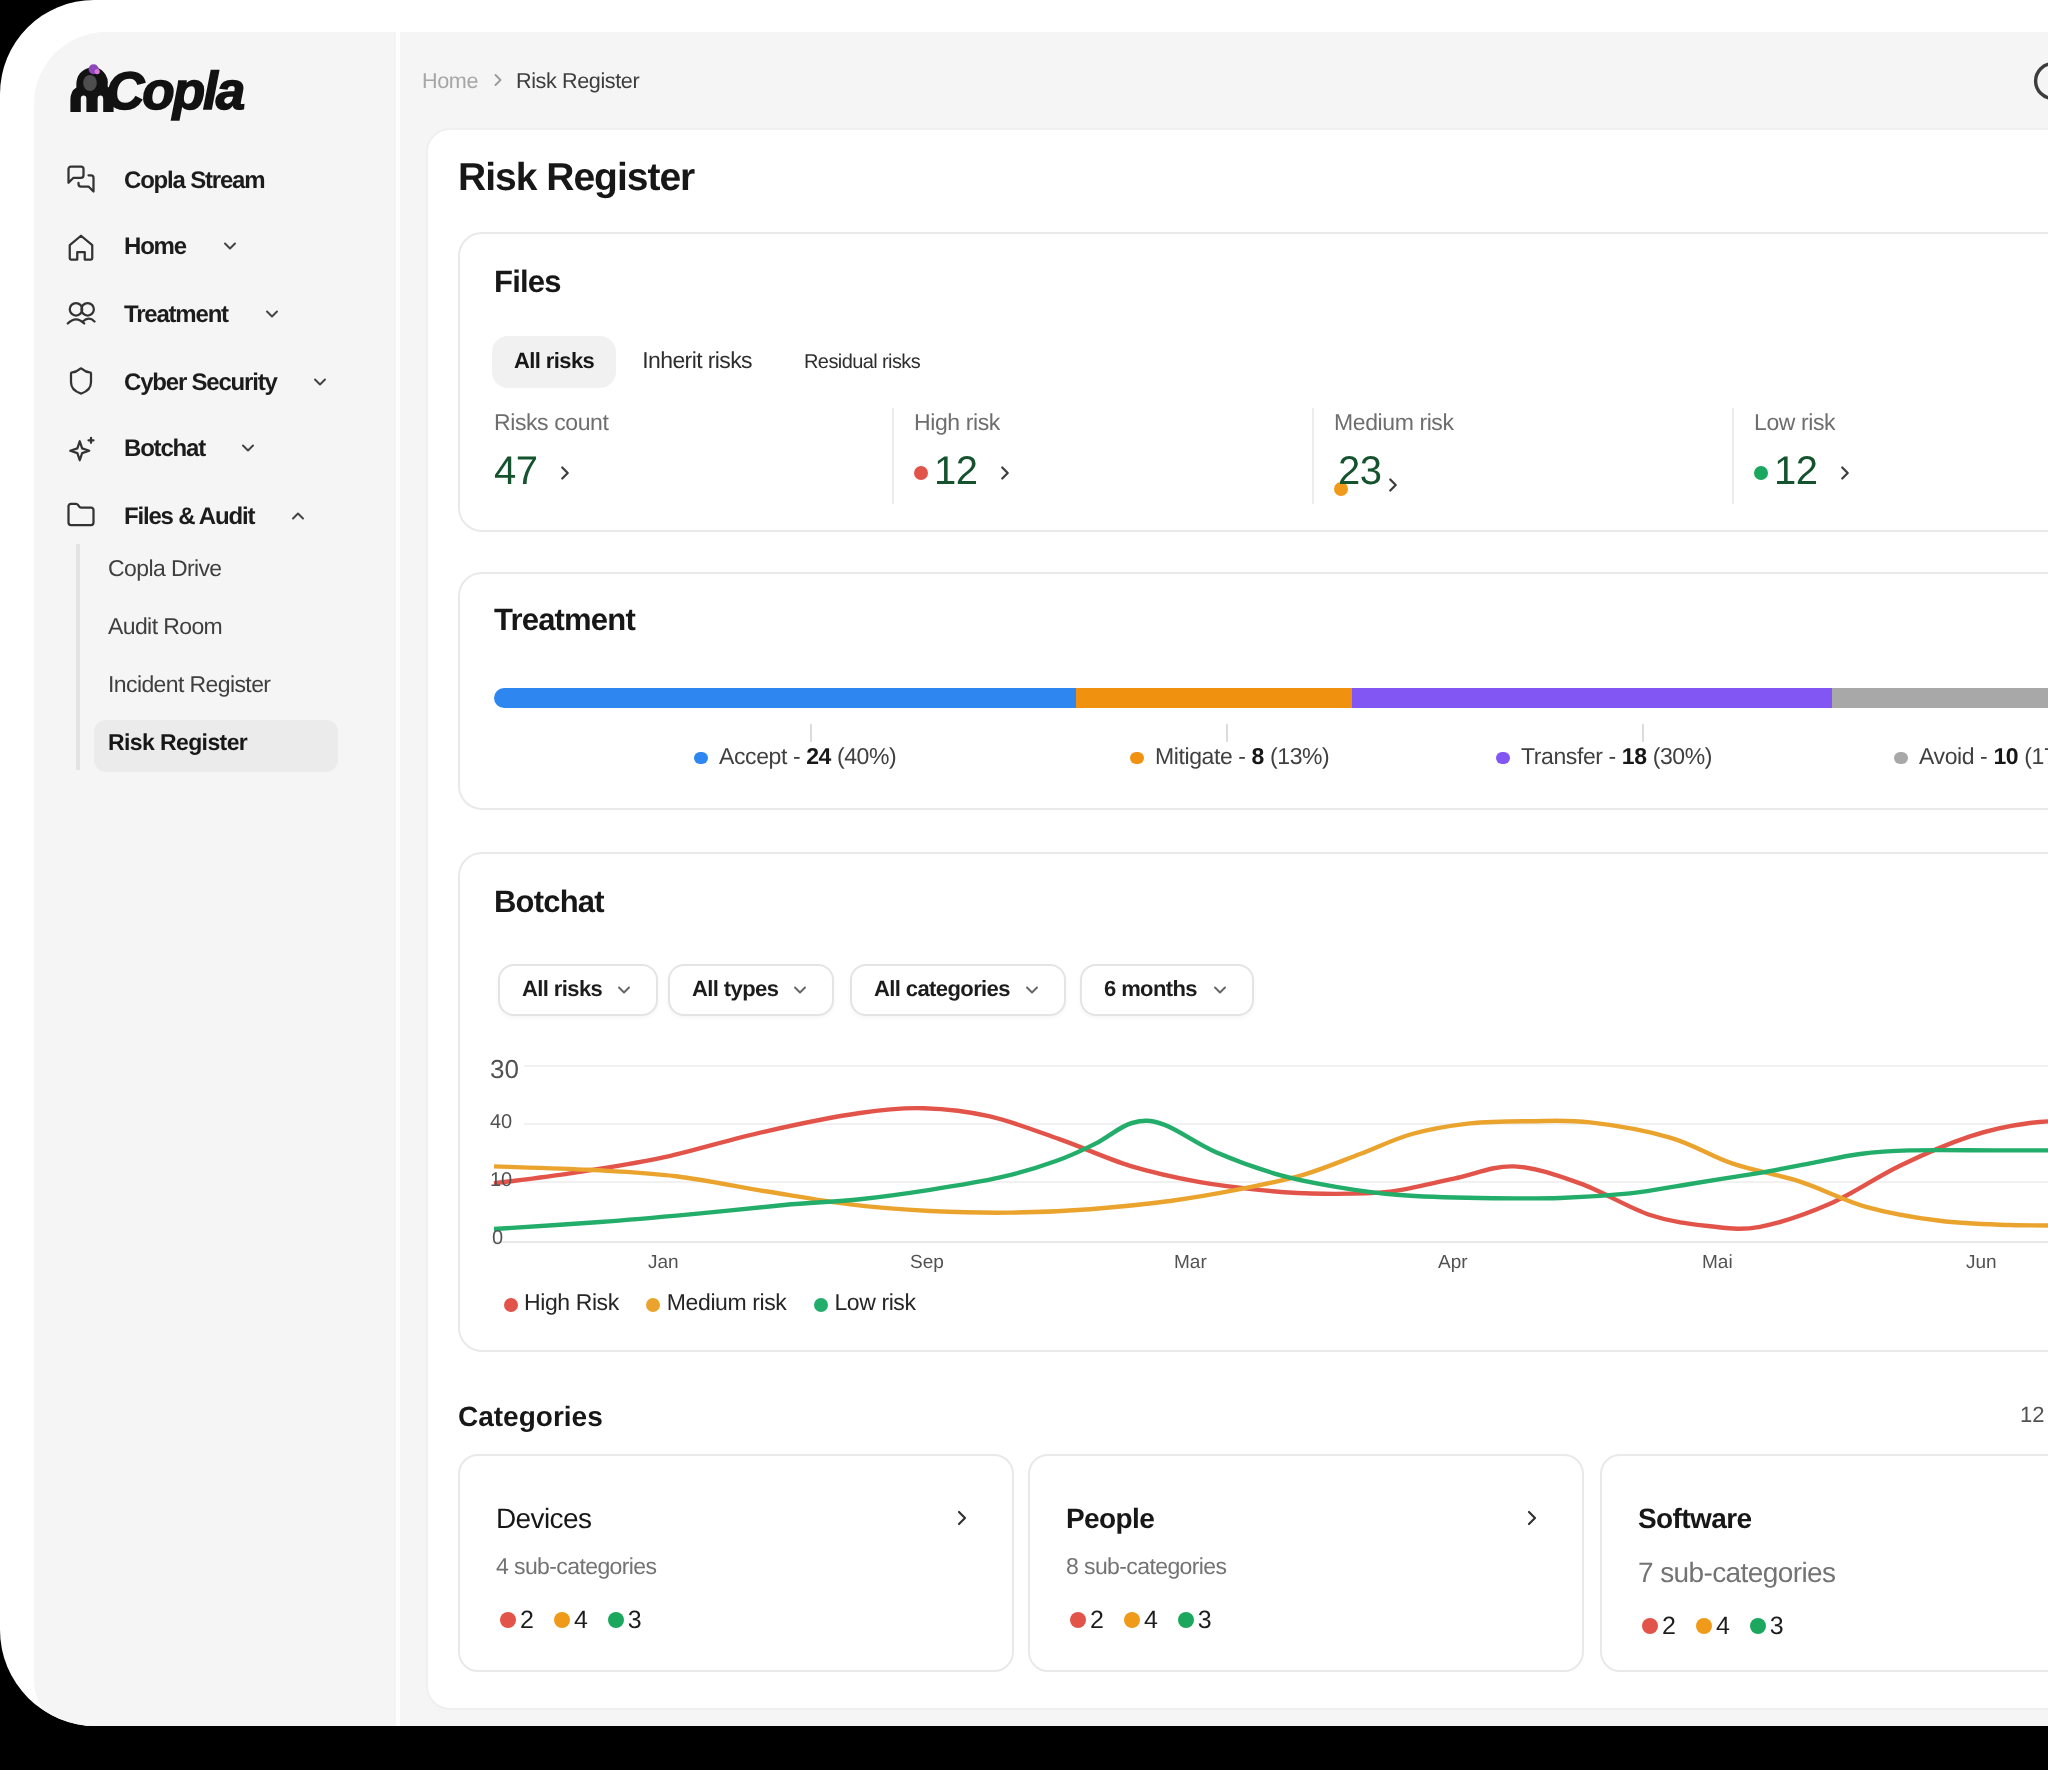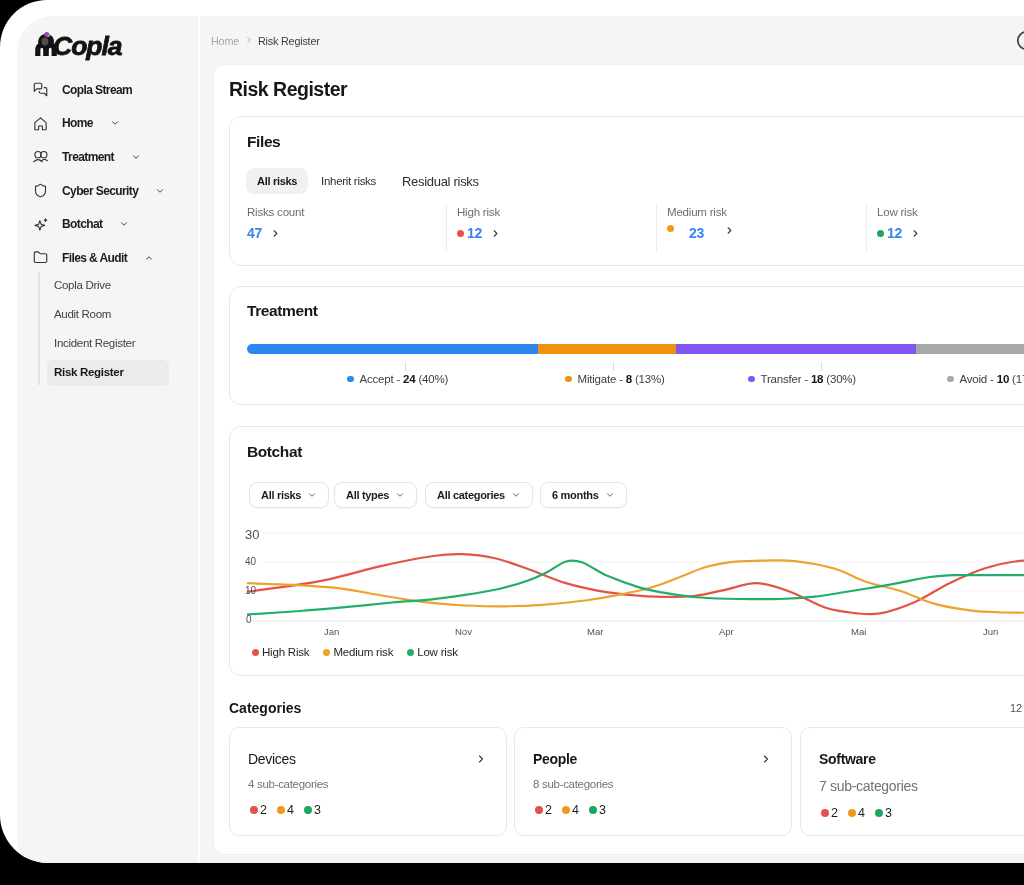--- a/index.html
+++ b/index.html
@@ -8,21 +8,21 @@
 .panel{position:absolute;left:17px;top:16px;width:1007px;height:850px;background:#f5f5f6;border-radius:36px 0 0 26px}
 .abs{position:absolute;white-space:nowrap}
 .nav-item{position:absolute;left:16px;display:flex;align-items:center;gap:14px;color:#1c1c1c;font-size:12px;font-weight:bold;letter-spacing:-0.6px;white-space:nowrap}
 .nav-item svg{flex:0 0 auto}
 .sub-item{position:absolute;left:37px;color:#3f3f3f;font-size:11.5px;letter-spacing:-0.3px;white-space:nowrap}
 .chev{margin-left:3px}
 
 .card{position:absolute;background:#fff;border:1px solid #e9e9e9;border-radius:12px}
 .h15{font-size:15.5px;font-weight:bold;color:#171717;letter-spacing:-0.4px}
 .lbl{font-size:11.5px;color:#6e6e6e;letter-spacing:-0.2px}
-.val{font-size:14px;font-weight:bold;color:#3b82f6;letter-spacing:-0.3px}
+.val{font-size:20px;font-weight:normal;color:#14532d;letter-spacing:-0.3px}
 .dot{display:inline-block;border-radius:50%}
 .legtxt{font-size:11.5px;color:#404040;white-space:nowrap;letter-spacing:-0.2px}
 .legtxt b{color:#171717}
 .pill{position:absolute;height:26px;background:#fff;border:1px solid #e4e4e4;border-radius:8px;box-shadow:0 1px 2px rgba(0,0,0,.04);display:flex;align-items:center;font-size:11px;font-weight:bold;color:#1c1c1c;padding:0 11px;gap:6px;letter-spacing:-0.3px;white-space:nowrap}
 </style>
 </head>
 <body>
 <div class="page">
 <div class="panel"></div>
 <div class="abs" style="left:181px;top:16px;width:2px;height:850px;background:#fff;left:198px"></div>
@@ -113,21 +113,21 @@
 
 <div class="abs" style="left:213px;top:64px;width:845px;height:791px;background:#fff;border:1px solid #efefef;border-radius:12px"></div>
 
 <div class="abs" style="left:229px;top:78px;font-size:19.5px;font-weight:bold;color:#171717;letter-spacing:-0.5px">Risk Register</div>
 
 <div class="card" style="left:229px;top:116px;width:816px;height:150px"></div>
 <div class="h15 abs" style="left:247px;top:133px">Files</div>
 <div class="abs" style="left:246px;top:168px;height:26px;display:flex;align-items:center">
 <span style="background:#f1f1f2;border-radius:8px;height:26px;line-height:26px;padding:0 11px;font-size:11px;font-weight:bold;color:#171717;letter-spacing:-0.3px">All risks</span>
 <span style="padding:0 13px;font-size:11.5px;color:#2e2e2e;letter-spacing:-0.3px">Inherit risks</span>
-<span style="padding:0 13px;font-size:13px;color:#2e2e2e;letter-spacing:-0.3px">Residual risks</span>
+<span style="padding:0 13px;font-size:10px;color:#2e2e2e;letter-spacing:-0.3px">Residual risks</span>
 </div>
 
 <div class="abs" style="left:446px;top:204px;width:1px;height:48px;background:#ececec"></div>
 <div class="abs" style="left:656px;top:204px;width:1px;height:48px;background:#ececec"></div>
 <div class="abs" style="left:866px;top:204px;width:1px;height:48px;background:#ececec"></div>
 <div class="lbl abs" style="left:247px;top:206px">Risks count</div>
 <div class="abs" style="left:247px;top:225px;display:flex;align-items:center;gap:8px">
       <span class="val">47</span>
       <svg width="11" height="11" viewBox="0 0 24 24" fill="none" stroke="#3c3c3c" stroke-width="2.4" stroke-linecap="round" stroke-linejoin="round">
         <path d="m9 18 6-6-6-6"></path>
@@ -135,21 +135,21 @@
     </div>
 <div class="lbl abs" style="left:457px;top:206px">High risk</div>
 <div class="abs" style="left:457px;top:225px;display:flex;align-items:center;gap:8px">
       <span class="dot" style="width:7px;height:7px;background:#e2544a;margin-right:-5px"></span>
       <span class="val">12</span>
       <svg width="11" height="11" viewBox="0 0 24 24" fill="none" stroke="#3c3c3c" stroke-width="2.4" stroke-linecap="round" stroke-linejoin="round">
         <path d="m9 18 6-6-6-6"></path>
       </svg>
     </div>
 <div class="lbl abs" style="left:667px;top:206px">Medium risk</div>
-<div class="abs" style="left:667px;top:225px;display:flex;align-items:flex-start;gap:20px">
+<div class="abs" style="left:667px;top:225px;display:flex;align-items:flex-end;gap:0">
       <span class="dot" style="width:7px;height:7px;background:#f09a1a;margin-right:-5px"></span>
       <span class="val">23</span>
       <svg width="11" height="11" viewBox="0 0 24 24" fill="none" stroke="#3c3c3c" stroke-width="2.4" stroke-linecap="round" stroke-linejoin="round">
         <path d="m9 18 6-6-6-6"></path>
       </svg>
     </div>
 <div class="lbl abs" style="left:877px;top:206px">Low risk</div>
 <div class="abs" style="left:877px;top:225px;display:flex;align-items:center;gap:8px">
       <span class="dot" style="width:7px;height:7px;background:#1ba75e;margin-right:-5px"></span>
       <span class="val">12</span>
@@ -208,21 +208,21 @@
 <line x1="246" y1="621" x2="1030" y2="621" stroke="#e8e8e8" stroke-width="1"></line>
 <path id="pred" d="M247.0,591.7 C253.3,590.8 271.2,588.8 285.0,586.7 C298.8,584.6 313.8,582.5 330.0,579.1 C346.2,575.6 365.3,569.6 382.0,565.9 C398.7,562.1 416.7,558.4 430.0,556.5 C443.3,554.5 451.2,553.8 462.0,554.1 C472.8,554.4 483.7,555.6 495.0,558.2 C506.3,560.8 518.3,565.6 530.0,569.7 C541.7,573.8 553.3,579.3 565.0,582.9 C576.7,586.4 588.8,589.0 600.0,591.1 C611.2,593.1 621.7,594.2 632.0,595.2 C642.3,596.2 651.5,596.8 662.0,596.9 C672.5,597.0 684.2,597.0 695.0,595.8 C705.8,594.5 716.7,591.4 727.0,589.3 C737.3,587.2 746.5,582.8 757.0,583.2 C767.5,583.6 778.7,587.6 790.0,591.7 C801.3,595.7 814.2,603.9 825.0,607.5 C835.8,611.1 845.8,612.1 855.0,613.1 C864.2,614.1 870.0,615.2 880.0,613.4 C890.0,611.5 903.3,607.0 915.0,601.9 C926.7,596.8 938.3,588.5 950.0,582.9 C961.7,577.2 974.2,571.8 985.0,568.2 C995.8,564.6 1004.8,562.8 1015.0,561.5 C1025.2,560.1 1040.8,560.2 1046.0,560.0" fill="none" stroke="#e2544a" stroke-width="2.2"></path>
 <path id="pyel" d="M247.0,583.2 C255.0,583.5 279.8,584.1 295.0,584.9 C310.2,585.8 323.5,586.4 338.0,588.1 C352.5,589.9 367.5,593.1 382.0,595.5 C396.5,597.8 411.2,600.6 425.0,602.2 C438.8,603.9 451.7,604.8 465.0,605.5 C478.3,606.1 491.7,606.5 505.0,606.3 C518.3,606.2 531.7,605.6 545.0,604.6 C558.3,603.6 572.5,602.1 585.0,600.5 C597.5,598.8 608.8,596.8 620.0,594.6 C631.2,592.4 642.0,590.2 652.0,587.3 C662.0,584.3 671.0,580.4 680.0,577.0 C689.0,573.6 696.8,569.6 706.0,567.0 C715.2,564.5 725.2,562.8 735.0,561.7 C744.8,560.7 755.0,560.7 765.0,560.6 C775.0,560.5 783.3,559.8 795.0,561.2 C806.7,562.5 823.2,565.4 835.0,568.8 C846.8,572.2 855.2,578.0 866.0,581.7 C876.8,585.4 888.8,587.2 900.0,590.8 C911.2,594.4 921.3,600.1 933.0,603.4 C944.7,606.7 958.0,608.9 970.0,610.4 C982.0,612.0 992.3,612.1 1005.0,612.5 C1017.7,612.9 1039.2,612.7 1046.0,612.8" fill="none" stroke="#eaa42e" stroke-width="2.2"></path>
 <path id="pgrn" d="M247.0,614.5 C255.8,614.0 283.7,612.2 300.0,611.0 C316.3,609.8 329.7,608.6 345.0,607.2 C360.3,605.8 377.8,603.8 392.0,602.5 C406.2,601.2 417.8,600.9 430.0,599.6 C442.2,598.3 453.3,596.7 465.0,594.9 C476.7,593.1 489.5,591.1 500.0,588.7 C510.5,586.3 520.0,583.4 528.0,580.5 C536.0,577.7 541.7,574.9 548.0,571.7 C554.3,568.5 560.3,563.0 566.0,561.5 C571.7,559.9 575.0,559.9 582.0,562.3 C589.0,564.8 598.3,571.9 608.0,576.1 C617.7,580.3 630.0,584.7 640.0,587.6 C650.0,590.4 658.0,591.8 668.0,593.4 C678.0,595.1 688.0,596.6 700.0,597.5 C712.0,598.5 726.7,598.8 740.0,599.0 C753.3,599.2 767.5,599.4 780.0,599.0 C792.5,598.6 804.2,597.8 815.0,596.7 C825.8,595.5 834.2,593.7 845.0,592.0 C855.8,590.2 870.0,588.1 880.0,586.4 C890.0,584.7 896.7,583.3 905.0,581.7 C913.3,580.1 921.7,578.1 930.0,577.0 C938.3,575.9 943.3,575.5 955.0,575.2 C966.7,574.9 984.8,575.2 1000.0,575.2 C1015.2,575.2 1038.3,575.2 1046.0,575.2" fill="none" stroke="#23ad6b" stroke-width="2.2"></path>
 </svg>
 <div class="abs" style="left:245px;top:527px;font-size:13px;color:#525252">30</div>
 <div class="abs" style="left:245px;top:556px;font-size:10px;color:#525252">40</div>
 <div class="abs" style="left:245px;top:585px;font-size:10px;color:#525252">10</div>
 <div class="abs" style="left:246px;top:614px;font-size:10px;color:#525252">0</div>
 <div class="abs" style="left:324px;top:625.5px;font-size:9.5px;color:#525252">Jan</div>
-<div class="abs" style="left:455px;top:625.5px;font-size:9.5px;color:#525252">Nov</div>
+<div class="abs" style="left:455px;top:625.5px;font-size:9.5px;color:#525252">Sep</div>
 <div class="abs" style="left:587px;top:625.5px;font-size:9.5px;color:#525252">Mar</div>
 <div class="abs" style="left:719px;top:625.5px;font-size:9.5px;color:#525252">Apr</div>
 <div class="abs" style="left:851px;top:625.5px;font-size:9.5px;color:#525252">Mai</div>
 <div class="abs" style="left:983px;top:625.5px;font-size:9.5px;color:#525252">Jun</div>
 <div class="abs" style="left:252px;top:646px;display:flex;align-items:center;gap:3px;font-size:11.5px;color:#262626;letter-spacing:-0.2px">
 <span class="dot" style="width:7px;height:7px;background:#e2544a"></span>
       <span>High Risk</span>
 <span class="dot" style="width:7px;height:7px;background:#eaa42e;margin-left:11px"></span>
       <span>Medium risk</span>
 <span class="dot" style="width:7px;height:7px;background:#23ad6b;margin-left:11px"></span>

